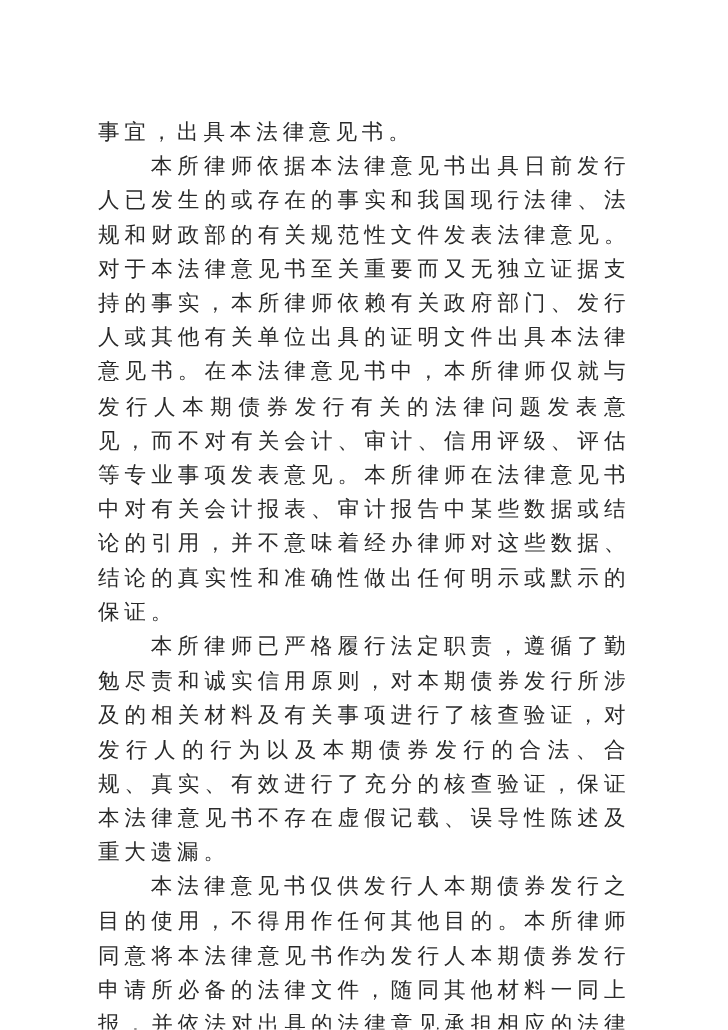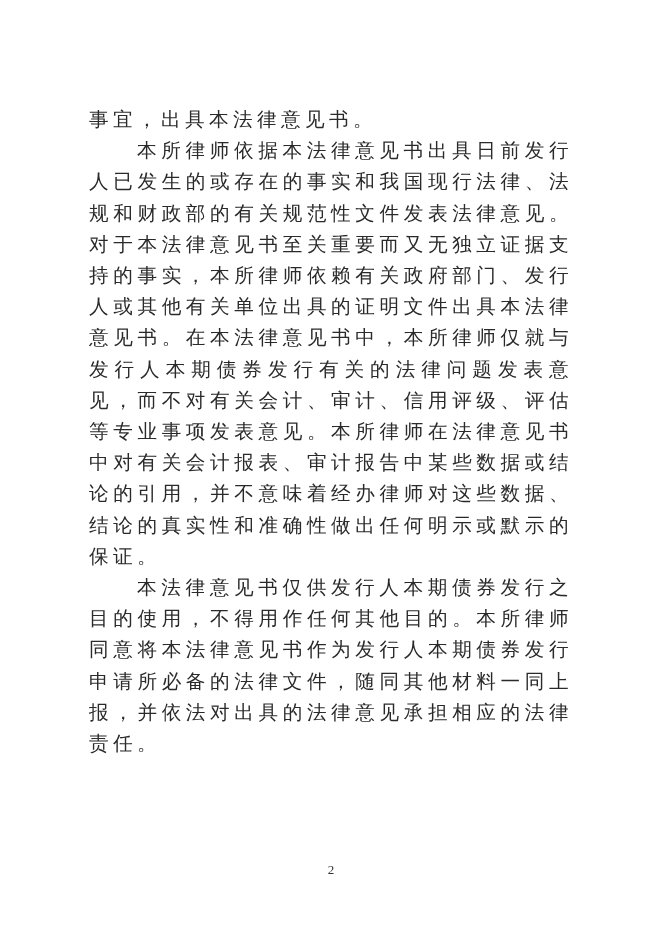--- a/index.html
+++ b/index.html
@@ -50,17 +50,18 @@
       color: #333333;
     }
   </style>
 </head>
 <body>
 
 <div class="page">
   <div class="content">
     <p class="para">事宜，出具本法律意见书。</p>
     <p class="para indent">本所律师依据本法律意见书出具日前发行人已发生的或存在的事实和我国现行法律、法规和财政部的有关规范性文件发表法律意见。对于本法律意见书至关重要而又无独立证据支持的事实，本所律师依赖有关政府部门、发行人或其他有关单位出具的证明文件出具本法律意见书。在本法律意见书中，本所律师仅就与发行人本期债券发行有关的法律问题发表意见，而不对有关会计、审计、信用评级、评估等专业事项发表意见。本所律师在法律意见书中对有关会计报表、审计报告中某些数据或结论的引用，并不意味着经办律师对这些数据、结论的真实性和准确性做出任何明示或默示的保证。</p>
+    <p class="para indent">本所律师已严格履行法定职责，遵循了勤勉尽责和诚实信用原则，对本期债券发行所涉及的相关材料及有关事项进行了核查验证，对发行人的行为以及本期债券发行的合法、合规、真实、有效进行了充分的核查验证，保证本法律意见书不存在虚假记载、误导性陈述及重大遗漏。</p>
     <p class="para indent">本法律意见书仅供发行人本期债券发行之目的使用，不得用作任何其他目的。本所律师同意将本法律意见书作为发行人本期债券发行申请所必备的法律文件，随同其他材料一同上报，并依法对出具的法律意见承担相应的法律责任。</p>
 
   </div>
   <div class="page-number">2</div>
 </div>
 
 </body></html>

